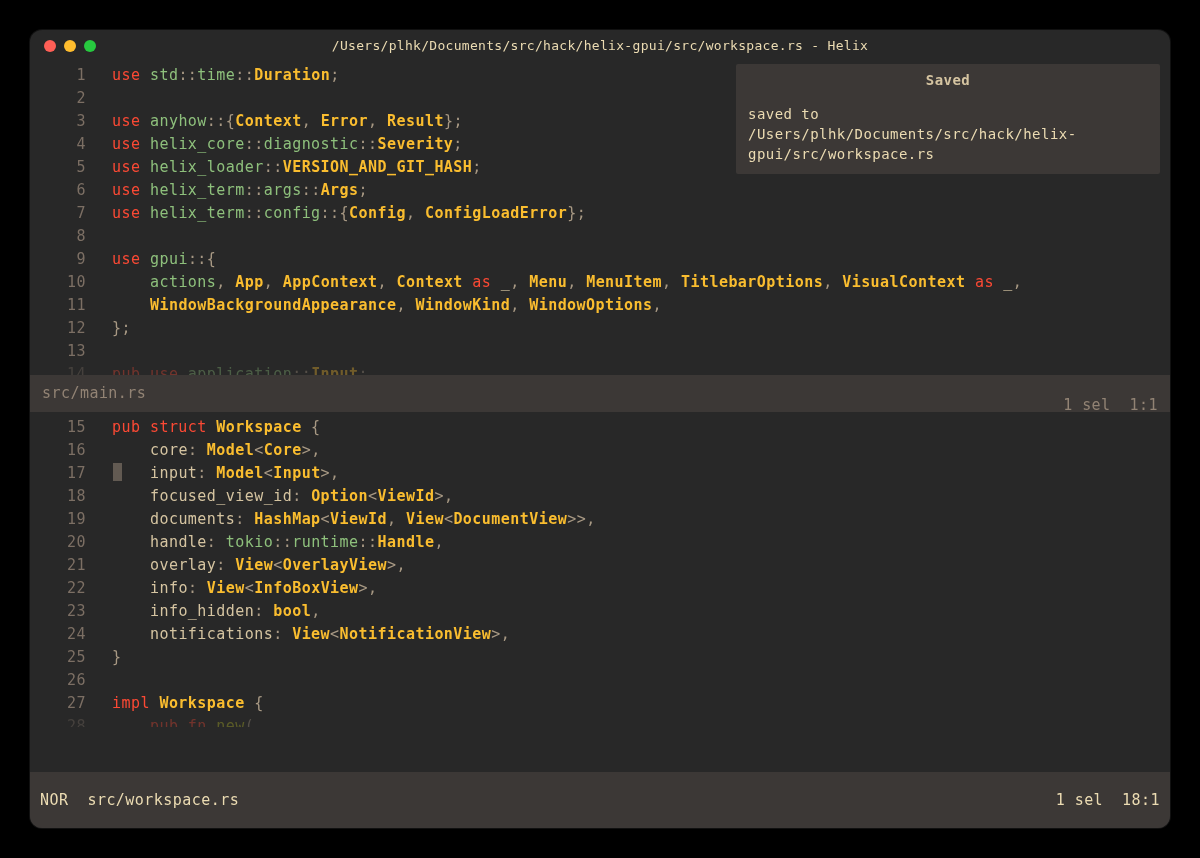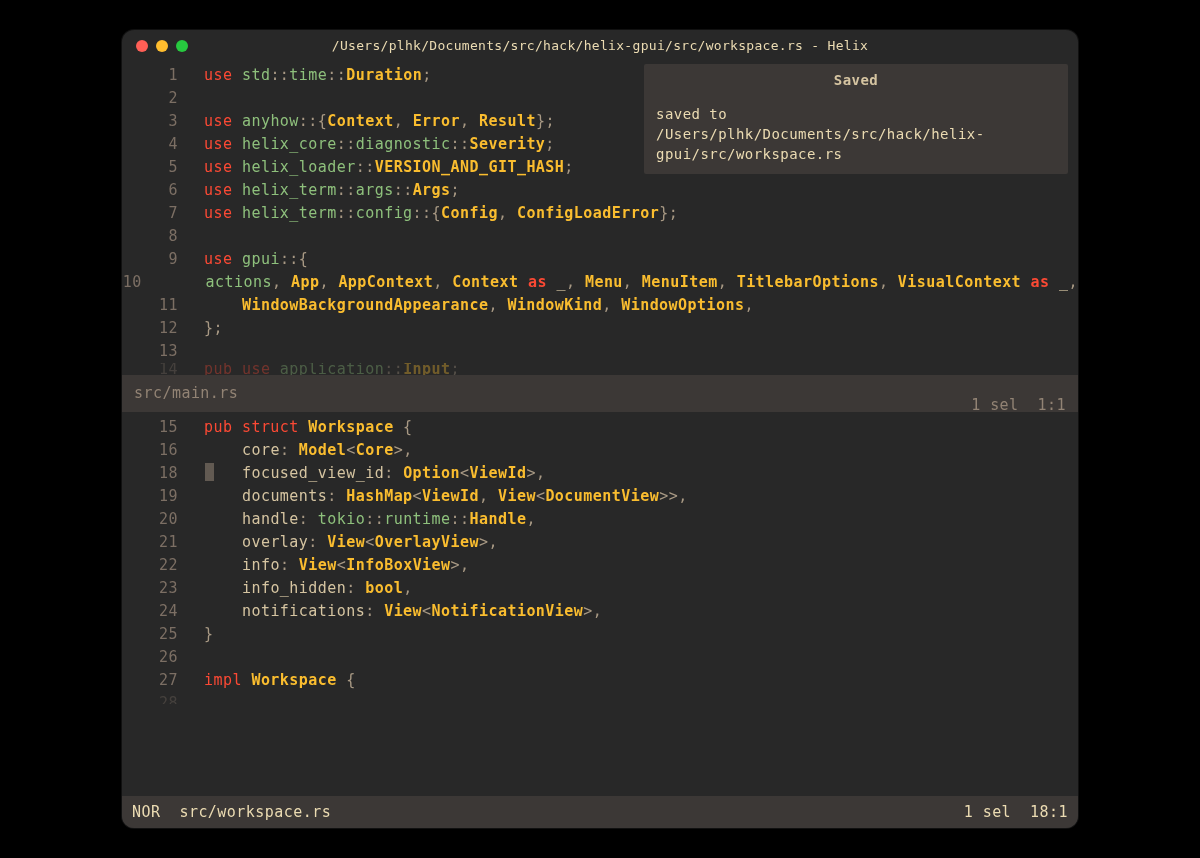--- a/index.html
+++ b/index.html
@@ -20,21 +20,21 @@
   html,body{margin:0;padding:0;height:100%;}
   body{
     background:#000;
     display:flex;align-items:center;justify-content:center;
     font-family:ui-monospace,Menlo,Consolas,monospace;
     font-size:15px;line-height:23px;color:var(--fg);
     -webkit-font-smoothing:antialiased;
     letter-spacing:.45px;
   }
   .window{
-    width:956px;height:798px;
+    width:1140px;height:798px;
     background:var(--bg);
     border-radius:12px;
     overflow:hidden;
     position:relative;
     display:flex;flex-direction:column;
     box-shadow:0 0 0 1px #111;
   }
   .titlebar{
     height:30px;
     display:flex;align-items:center;justify-content:center;
@@ -51,35 +51,35 @@
   .lines{padding-top:4px;}
   .line{display:flex;white-space:pre;}
   .gutter{width:56px;text-align:right;padding-right:26px;color:var(--gutter);user-select:none;}
   .code{flex:1;}
   .kw{color:var(--kw-orange);}
   .ns{color:var(--kw-aqua);}
   .ty{color:var(--kw-yellow);font-weight:bold;}
   .fn{color:var(--kw-green);}
   .pu{color:#a89984;}
   .op{color:#d5c4a1;}
-  .as{color:var(--kw-orange);font-weight:bold;}
+  .as{color:var(--kw-orange);}
   .secondary-status{
     background:var(--popup-bg);
     color:var(--dim);
     display:flex;padding:7px 12px;
     height:23px;align-items:center;
     font-size:15px;
   }
   .secondary-status .right{margin-left:auto;white-space:pre;margin-top:24px;}
   .statusbar{
     height:24px;
     background:var(--popup-bg);
     color:var(--fg);
     display:flex;align-items:center;
-    padding:4px 10px;font-size:15px;white-space:pre;
+    padding:16px 10px;font-size:15px;white-space:pre;
   }
   .statusbar .right{margin-left:auto;}
   .popup{
     position:absolute;top:4px;right:10px;
     width:400px;background:var(--popup-bg);
     border-radius:2px;padding:6px 12px 10px;
     color:var(--fg);font-size:14px;line-height:20px;margin-left:48px;
   }
   .popup-title{text-align:center;color:#d5c4a1;font-weight:600;margin-bottom:14px;}
   .cursor{
@@ -112,42 +112,43 @@
         <div class="line"><span class="gutter">4</span><span class="code"><span class="kw">use </span><span class="ns">helix_core</span><span class="pu">::</span><span class="ns">diagnostic</span><span class="pu">::</span><span class="ty">Severity</span><span class="pu">;</span></span></div>
         <div class="line"><span class="gutter">5</span><span class="code"><span class="kw">use </span><span class="ns">helix_loader</span><span class="pu">::</span><span class="ty">VERSION_AND_GIT_HASH</span><span class="pu">;</span></span></div>
         <div class="line"><span class="gutter">6</span><span class="code"><span class="kw">use </span><span class="ns">helix_term</span><span class="pu">::</span><span class="ns">args</span><span class="pu">::</span><span class="ty">Args</span><span class="pu">;</span></span></div>
         <div class="line"><span class="gutter">7</span><span class="code"><span class="kw">use </span><span class="ns">helix_term</span><span class="pu">::</span><span class="ns">config</span><span class="pu">::</span><span class="pu">{</span><span class="ty">Config</span><span class="pu">, </span><span class="ty">ConfigLoadError</span><span class="pu">}</span><span class="pu">;</span></span></div>
         <div class="line"><span class="gutter">8</span><span class="code"></span></div>
         <div class="line"><span class="gutter">9</span><span class="code"><span class="kw">use </span><span class="ns">gpui</span><span class="pu">::</span><span class="pu">{</span></span></div>
         <div class="line"><span class="gutter">10</span><span class="code"><span class="op">    </span><span class="ns">actions</span><span class="pu">, </span><span class="ty">App</span><span class="pu">, </span><span class="ty">AppContext</span><span class="pu">, </span><span class="ty">Context</span><span class="op"> </span><span class="as">as</span><span class="op"> _</span><span class="pu">, </span><span class="ty">Menu</span><span class="pu">, </span><span class="ty">MenuItem</span><span class="pu">, </span><span class="ty">TitlebarOptions</span><span class="pu">, </span><span class="ty">VisualContext</span><span class="op"> </span><span class="as">as</span><span class="op"> _</span><span class="pu">,</span></span></div>
         <div class="line"><span class="gutter">11</span><span class="code"><span class="op">    </span><span class="ty">WindowBackgroundAppearance</span><span class="pu">, </span><span class="ty">WindowKind</span><span class="pu">, </span><span class="ty">WindowOptions</span><span class="pu">,</span></span></div>
         <div class="line"><span class="gutter">12</span><span class="code"><span class="pu">};</span></span></div>
         <div class="line"><span class="gutter">13</span><span class="code"></span></div>
-        <div class="line" style="opacity: 0.35; max-height: 12px; overflow: hidden; align-items: center;"><span class="gutter">14</span><span class="code"><span class="kw">pub use </span><span class="ns">application</span><span class="pu">::</span><span class="ty">Input</span><span class="pu">;</span></span></div>
+        <div class="line" style="opacity: 0.35; max-height: 12px; overflow: hidden;"><span class="gutter">14</span><span class="code"><span class="kw">pub use </span><span class="ns">application</span><span class="pu">::</span><span class="ty">Input</span><span class="pu">;</span></span></div>
       </div>
 
     <div class="secondary-status">
       <span>src/main.rs</span>
       <span class="right"><span>1 sel</span>  <span>1:1</span></span>
     </div>
 
     <div class="lines pane-bottom" id="pane-bottom">
         <div class="line"><span class="gutter">15</span><span class="code"><span class="kw">pub struct </span><span class="ty">Workspace</span><span class="op"> </span><span class="pu">{</span></span></div>
         <div class="line"><span class="gutter">16</span><span class="code"><span class="op">    </span><span class="op">core</span><span class="pu">: </span><span class="ty">Model</span><span class="pu">&lt;</span><span class="ty">Core</span><span class="pu">&gt;</span><span class="pu">,</span></span></div>
+        <div class="line"><span class="gutter">17</span><span class="code"><span class="op">    </span><span class="op">input</span><span class="pu">: </span><span class="ty">Model</span><span class="pu">&lt;</span><span class="ty">Input</span><span class="pu">&gt;</span><span class="pu">,</span></span></div>
         <div class="line"><span class="gutter">18</span><span class="code"><span class="op">    </span><span class="op">focused_view_id</span><span class="pu">: </span><span class="ty">Option</span><span class="pu">&lt;</span><span class="ty">ViewId</span><span class="pu">&gt;</span><span class="pu">,</span></span></div>
         <div class="line"><span class="gutter">19</span><span class="code"><span class="op">    </span><span class="op">documents</span><span class="pu">: </span><span class="ty">HashMap</span><span class="pu">&lt;</span><span class="ty">ViewId</span><span class="pu">, </span><span class="ty">View</span><span class="pu">&lt;</span><span class="ty">DocumentView</span><span class="pu">&gt;&gt;</span><span class="pu">,</span></span></div>
         <div class="line"><span class="gutter">20</span><span class="code"><span class="op">    </span><span class="op">handle</span><span class="pu">: </span><span class="ns">tokio</span><span class="pu">::</span><span class="ns">runtime</span><span class="pu">::</span><span class="ty">Handle</span><span class="pu">,</span></span></div>
         <div class="line"><span class="gutter">21</span><span class="code"><span class="op">    </span><span class="op">overlay</span><span class="pu">: </span><span class="ty">View</span><span class="pu">&lt;</span><span class="ty">OverlayView</span><span class="pu">&gt;</span><span class="pu">,</span></span></div>
         <div class="line"><span class="gutter">22</span><span class="code"><span class="op">    </span><span class="op">info</span><span class="pu">: </span><span class="ty">View</span><span class="pu">&lt;</span><span class="ty">InfoBoxView</span><span class="pu">&gt;</span><span class="pu">,</span></span></div>
         <div class="line"><span class="gutter">23</span><span class="code"><span class="op">    </span><span class="op">info_hidden</span><span class="pu">: </span><span class="ty">bool</span><span class="pu">,</span></span></div>
         <div class="line"><span class="gutter">24</span><span class="code"><span class="op">    </span><span class="op">notifications</span><span class="pu">: </span><span class="ty">View</span><span class="pu">&lt;</span><span class="ty">NotificationView</span><span class="pu">&gt;</span><span class="pu">,</span></span></div>
         <div class="line"><span class="gutter">25</span><span class="code"><span class="pu">}</span></span></div>
         <div class="line"><span class="gutter">26</span><span class="code"></span></div>
         <div class="line"><span class="gutter">27</span><span class="code"><span class="kw">impl </span><span class="ty">Workspace</span><span class="op"> </span><span class="pu">{</span></span></div>
-        <div class="line" style="opacity: 0.35; max-height: 12px; overflow: hidden; flex-direction: column;"><span class="gutter">28</span><span class="code"><span class="op">    </span><span class="kw">pub fn </span><span class="fn">new</span><span class="pu">(</span></span></div>
+        <div class="line" style="opacity: 0.35; max-height: 12px; overflow: hidden;"><span class="gutter">28</span><span class="code"><span class="op">    </span><span class="kw">pub fn </span><span class="fn">new</span><span class="pu">(</span></span></div>
       </div>
 
     <div class="popup">
       <div class="popup-title">Saved</div>
       <div>saved to /Users/plhk/Documents/src/hack/helix-gpui/src/workspace.rs</div>
     </div>
 
     <div class="cursor"></div>
   </div>
 

